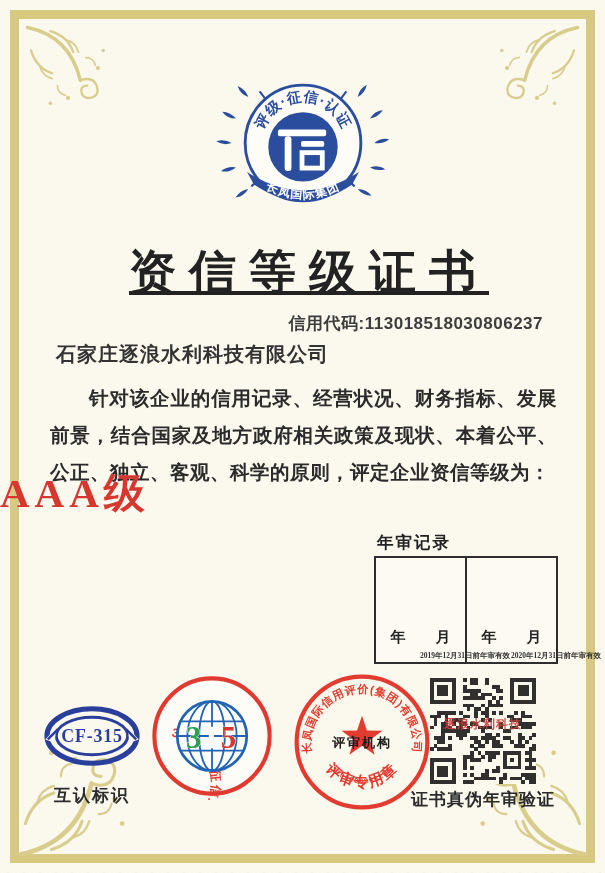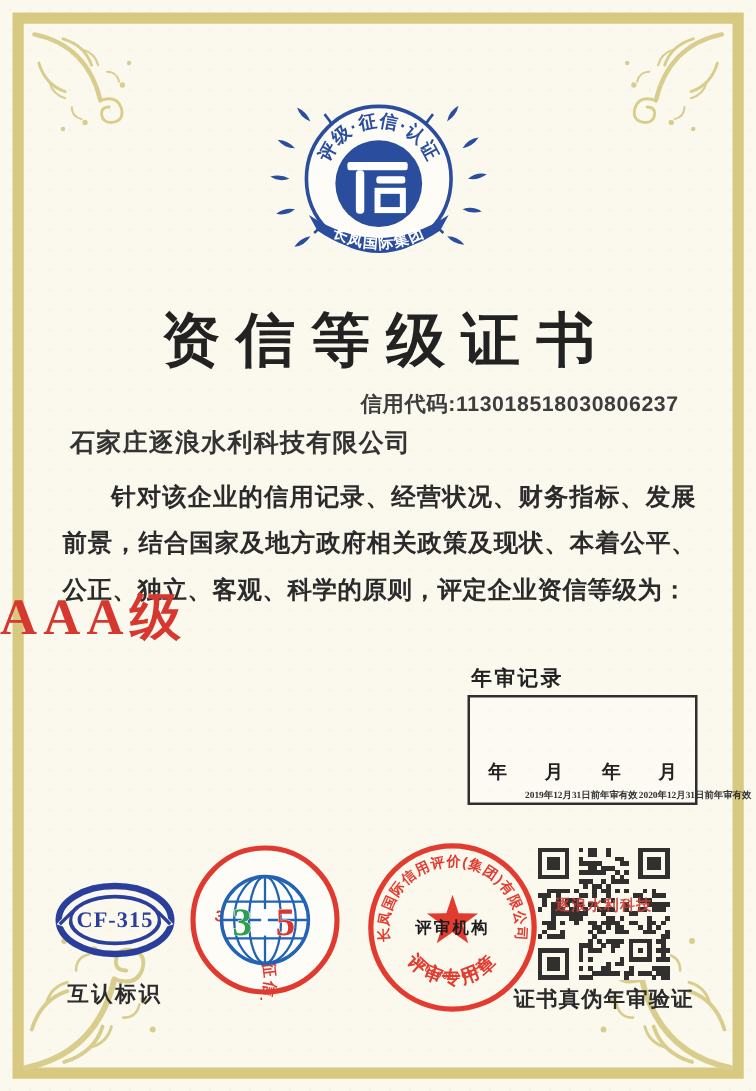--- a/index.html
+++ b/index.html
@@ -22,21 +22,21 @@
   .c-tr{right:24px;top:24px;width:88px;height:88px;transform:scaleX(-1);}
   .c-bl{left:16px;bottom:14px;width:118px;height:118px;transform:scaleY(-1);}
   .c-br{right:16px;bottom:14px;width:118px;height:118px;transform:scale(-1,-1);}
 
   .emblem{position:absolute;left:50%;top:62px;transform:translateX(-50%);width:184px;height:162px;}
 
   .cert-title{
     position:absolute;top:241px;left:0;width:100%;text-align:center;
     font-family:"Liberation Sans","DejaVu Sans",sans-serif;
     font-weight:900;font-size:47px;letter-spacing:13px;padding-left:13px;
-    box-sizing:border-box;color:#222;
+    box-sizing:border-box;color:#222;text-decoration:underline;
   }
   .credit-code{
     position:absolute;top:312px;right:62px;
     font-family:"Liberation Sans","DejaVu Sans",sans-serif;
     font-weight:bold;font-size:17px;color:#3d3d3d;letter-spacing:.5px;
   }
   .company{
     position:absolute;top:341px;left:56px;
     font-family:"Liberation Sans","DejaVu Sans",sans-serif;
     font-weight:bold;font-size:20px;color:#333;letter-spacing:1px;
@@ -53,22 +53,22 @@
   .fields{position:absolute;top:541px;left:64px;}
   .fields .f-line{
     font-weight:bold;font-size:17.5px;color:#222;letter-spacing:1px;
     margin-bottom:9.5px;white-space:nowrap;
   }
   .review-label{
     position:absolute;top:532px;left:377px;
     font-weight:bold;font-size:16.5px;color:#222;letter-spacing:2px;
   }
   .review-box{
-    position:absolute;top:556px;left:374px;width:184px;height:88px;
-    border:2px solid #2e2e2e;display:flex;box-sizing:border-box;background:rgba(255,255,255,.25);align-items:flex-end;
+    position:absolute;top:556px;left:374px;width:184px;height:108px;
+    border:2px solid #2e2e2e;display:flex;box-sizing:border-box;background:rgba(255,255,255,.25);
   }
   .review-cell{position:relative;flex:1;}
   .review-cell:first-child{border-right:2px solid #2e2e2e;}
   .review-ym{
     position:absolute;bottom:15px;left:0;width:100%;text-align:center;
     font-weight:bold;font-size:15px;color:#222;
   }
   .review-note{
     position:absolute;bottom:1px;left:0;width:100%;text-align:center;
     font-weight:bold;font-size:7.5px;color:#333;white-space:nowrap;letter-spacing:0;padding-left:44px;

